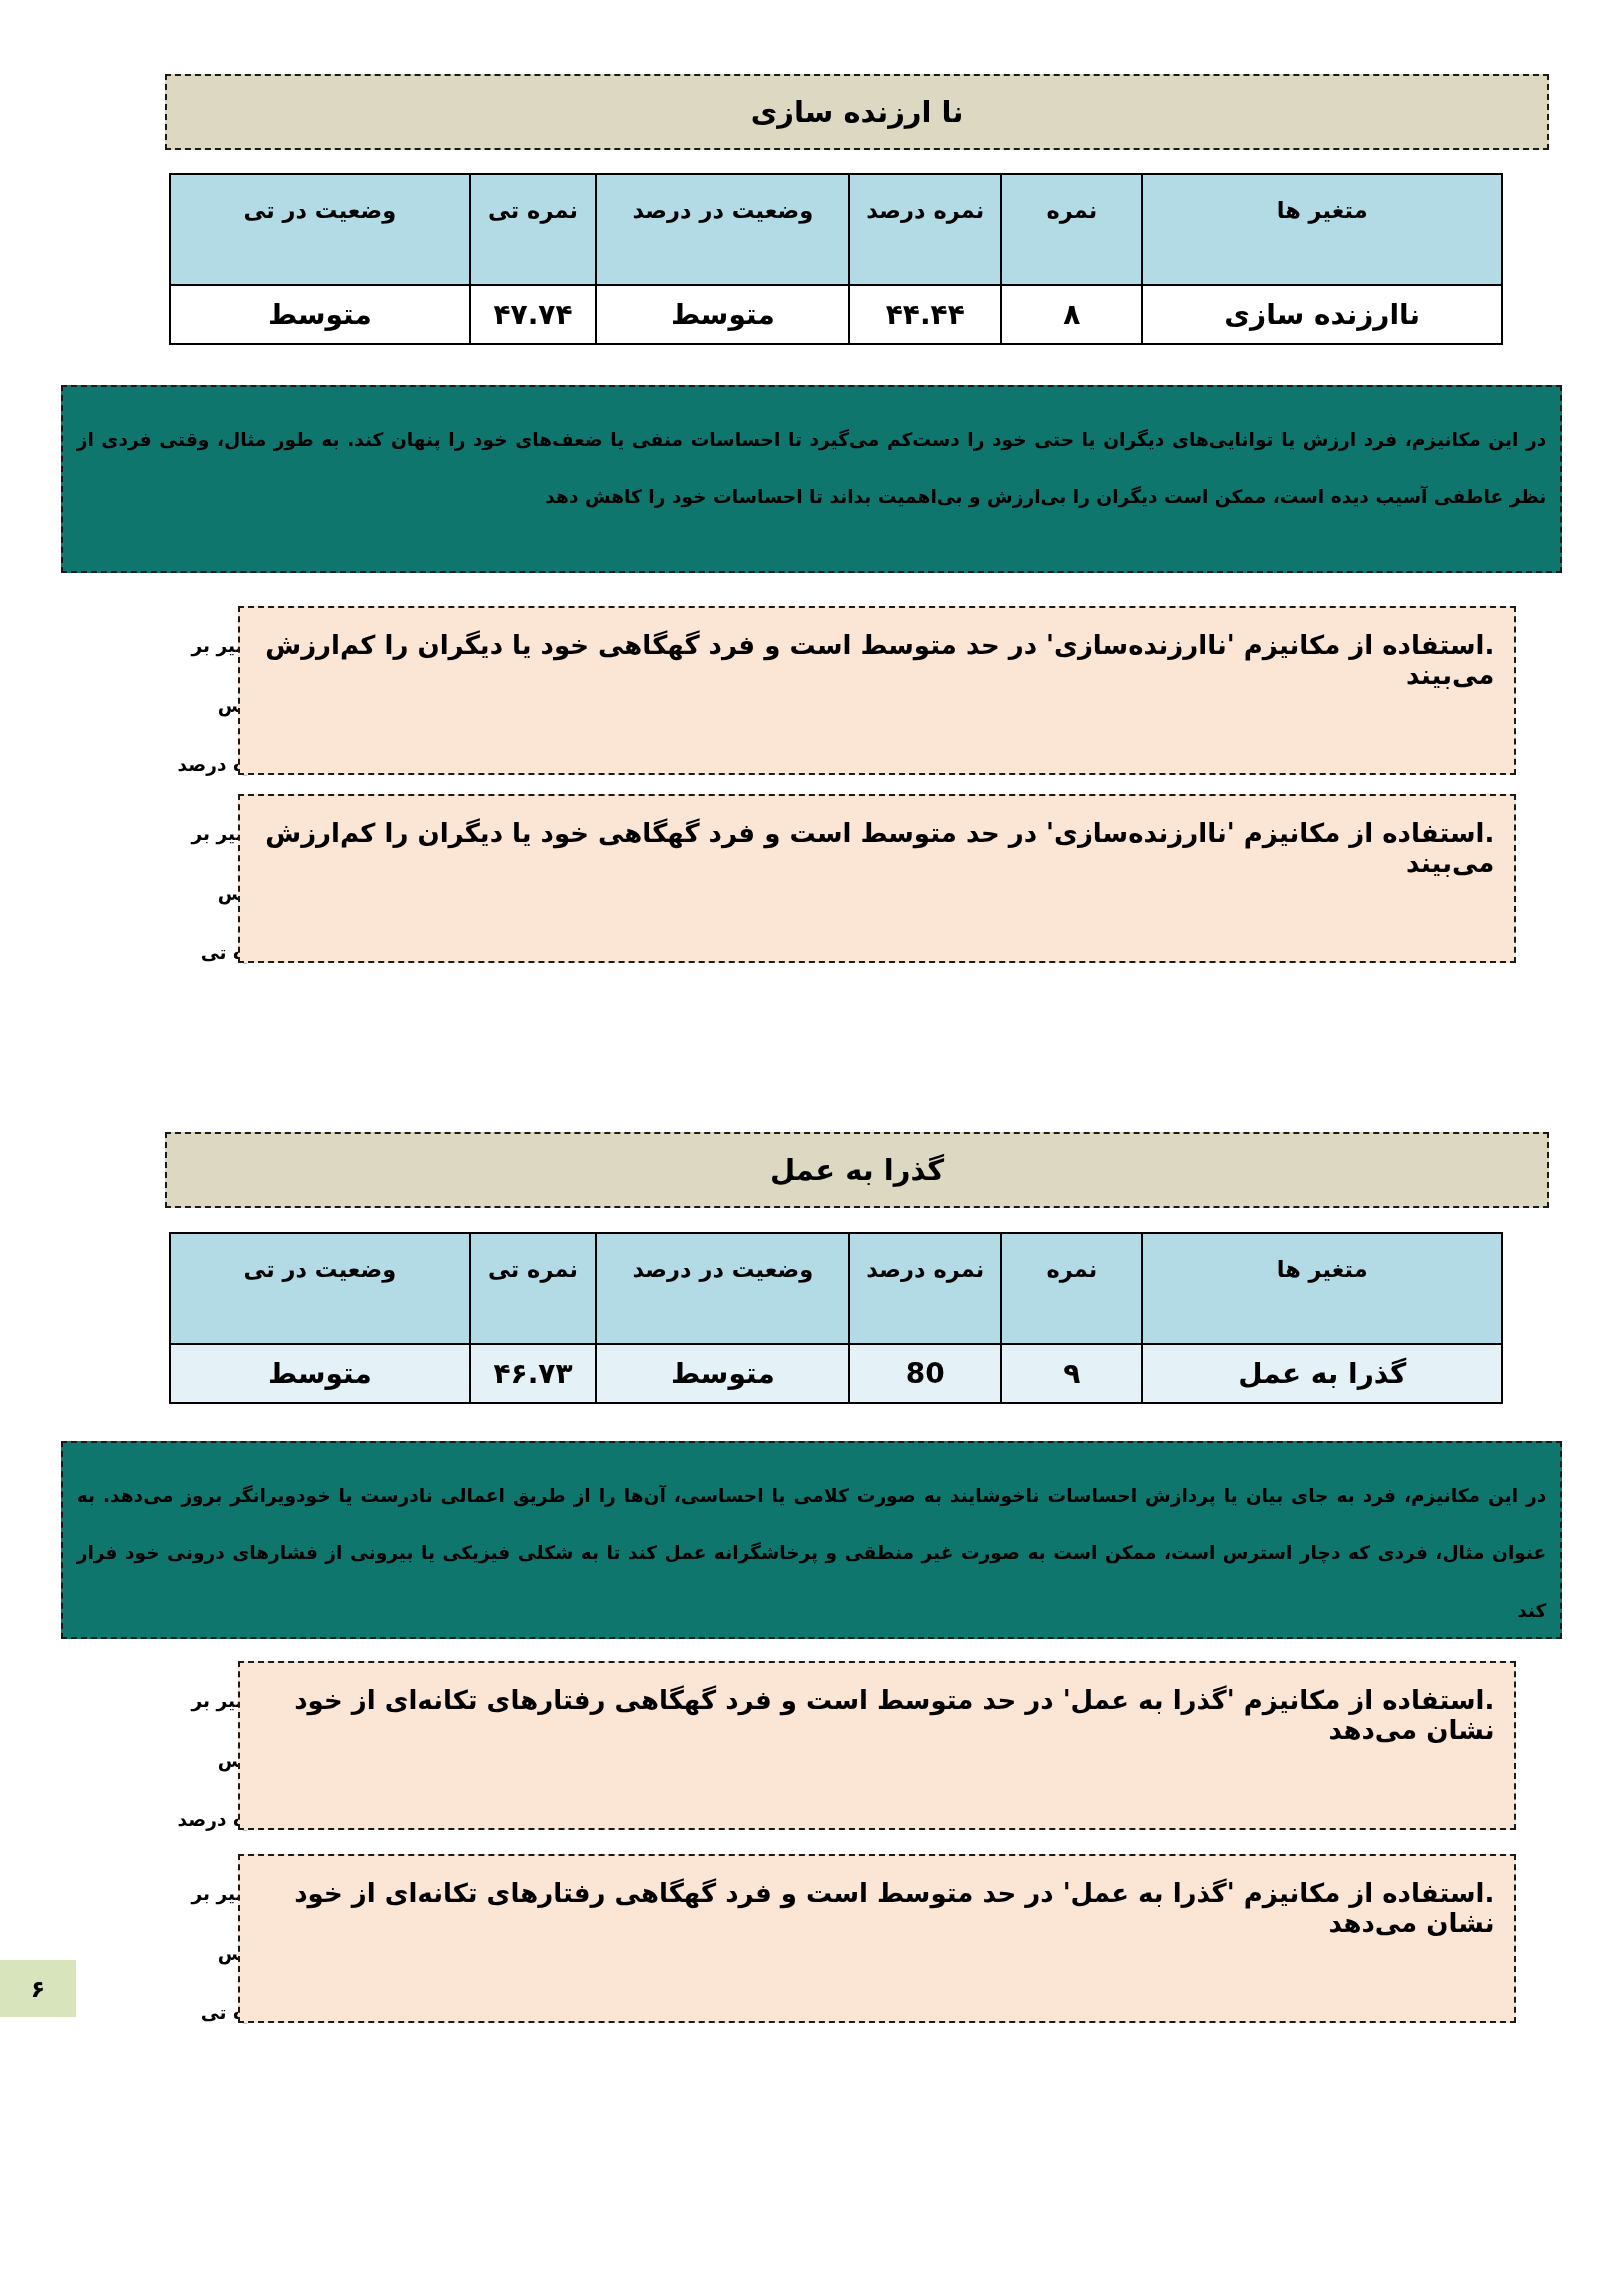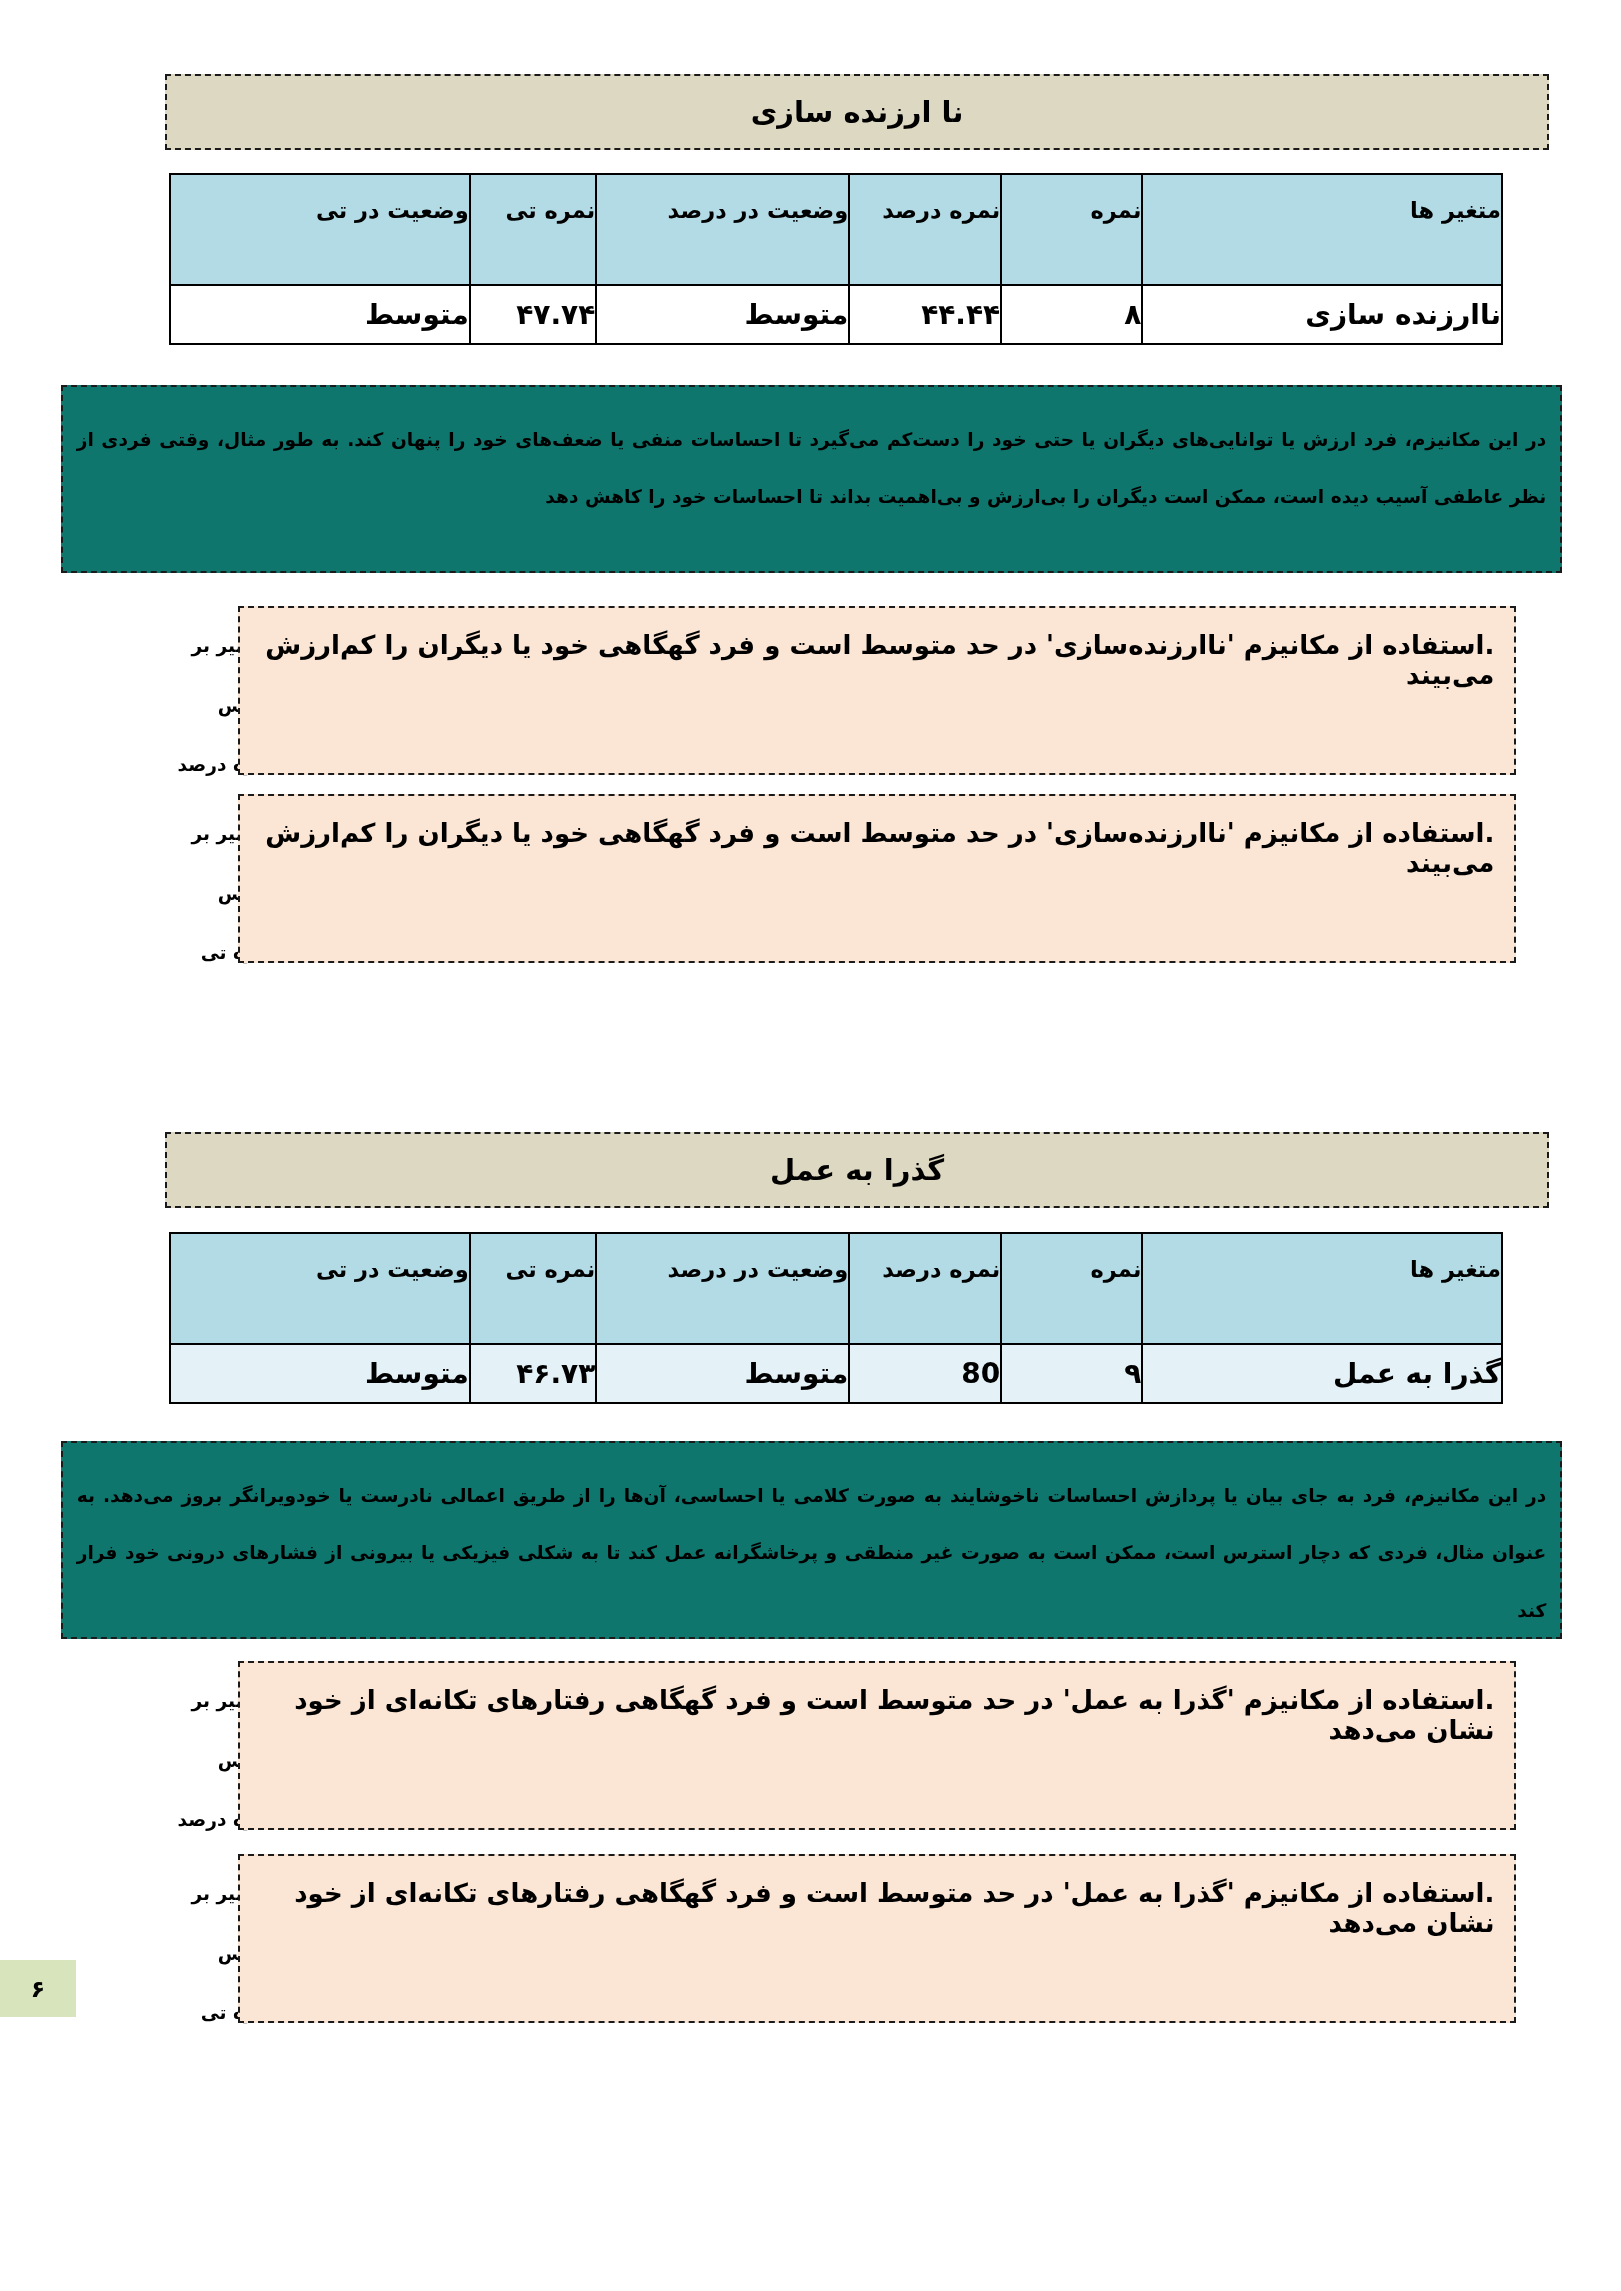--- a/index.html
+++ b/index.html
@@ -36,21 +36,21 @@
   .rtable-wrap { position: absolute; left: 169px; width: 1334px; }
   table.rtable {
     width: 100%;
     border-collapse: collapse;
     table-layout: fixed;
     direction: rtl;
     border: 2.9px solid #000;
   }
   table.rtable th, table.rtable td {
     border: 2px solid #000;
-    text-align: right;
+    text-align: center;
     color: #000;
     overflow: hidden;
   }
   table.rtable th {
     background: #b3dbe5;
     height: 111px;
     vertical-align: top;
     padding-top: 21.6px;
     font-size: 22.5px;
     font-weight: bold;

